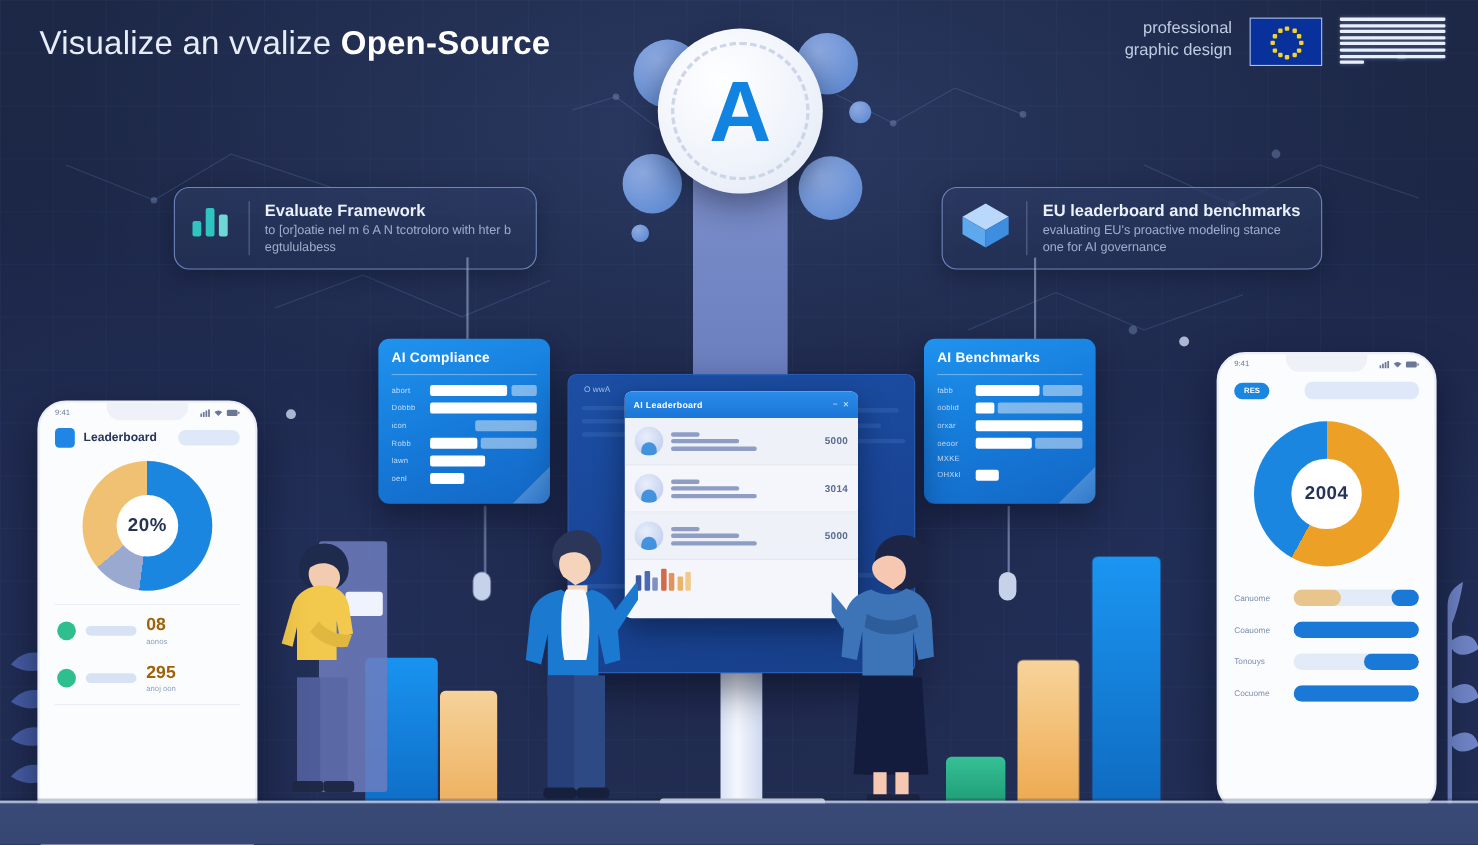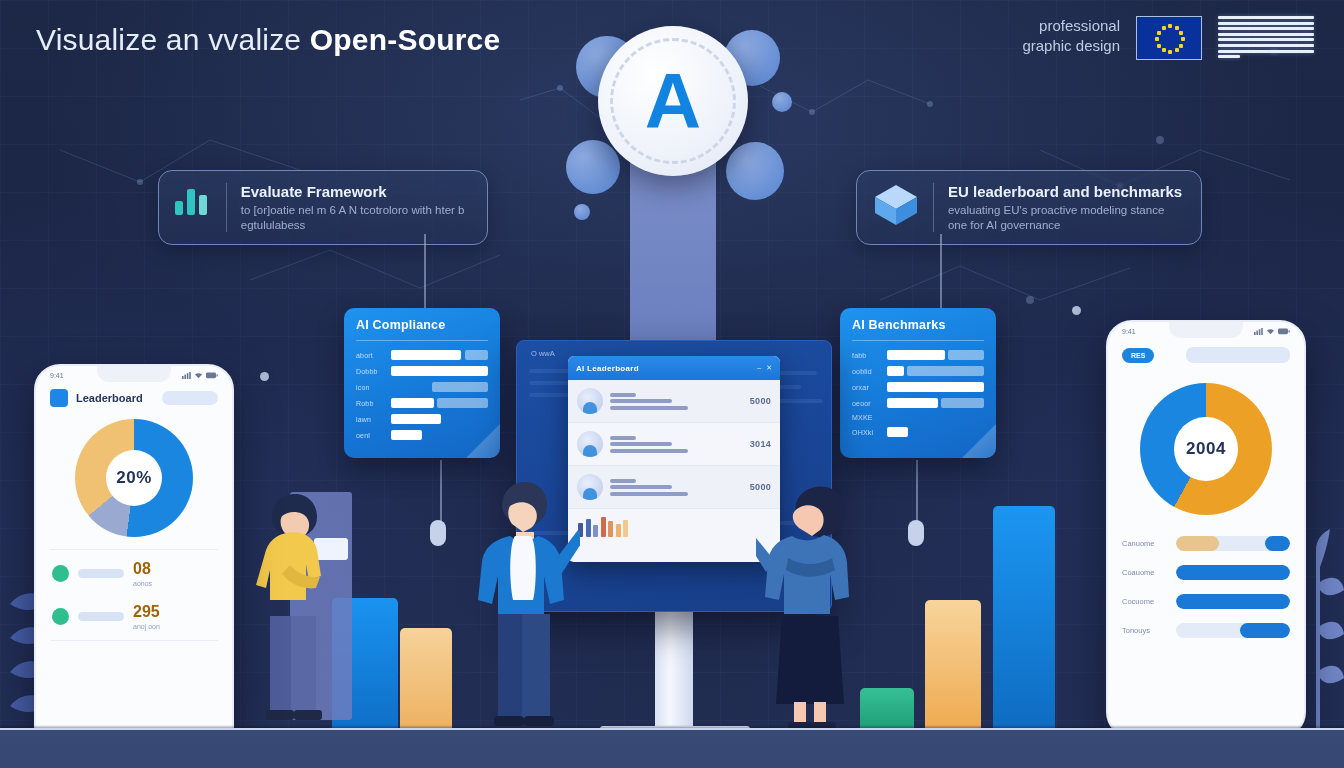--- a/index.html
+++ b/index.html
@@ -629,29 +629,29 @@
             <div class="bfill" style="right: 0px; width: 22%; background: rgb(26, 120, 214);"></div>
           </div>
         </div>
         <div class="barrow">
           <div class="blabel">Coauome</div>
           <div class="btrack">
             <div class="bfill" style="left: 0px; width: 100%; background: rgb(26, 120, 214);"></div>
           </div>
         </div>
         <div class="barrow">
+          <div class="blabel">Tonouys</div>
+          <div class="btrack">
+            <div class="bfill" style="right: 0px; width: 44%; background: rgb(26, 120, 214);"></div>
+          </div>
+        </div>
+        <div class="barrow">
           <div class="blabel">Cocuome</div>
           <div class="btrack">
             <div class="bfill" style="left: 0px; width: 100%; background: rgb(26, 120, 214);"></div>
           </div>
         </div>
-        <div class="barrow">
-          <div class="blabel">Tonouys</div>
-          <div class="btrack">
-            <div class="bfill" style="right: 0px; width: 44%; background: rgb(26, 120, 214);"></div>
-          </div>
-        </div>
       </div>
   </div>
 
   <div class="floor-shadow"></div>
   <div class="floor"></div>
 </div>
 
 </body></html>

